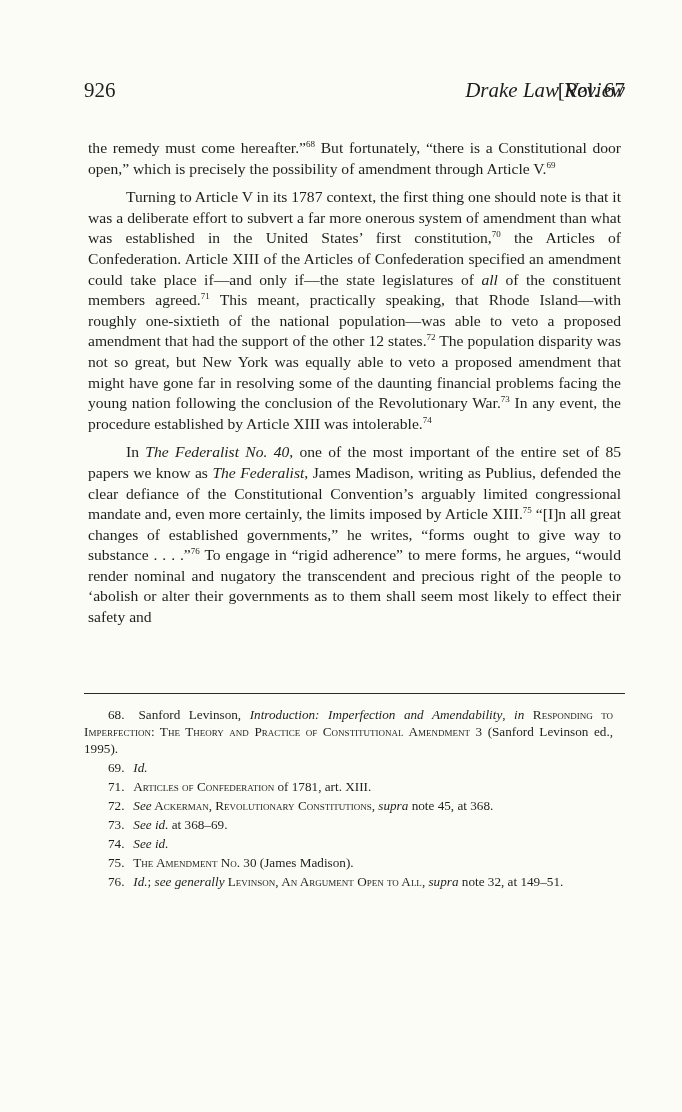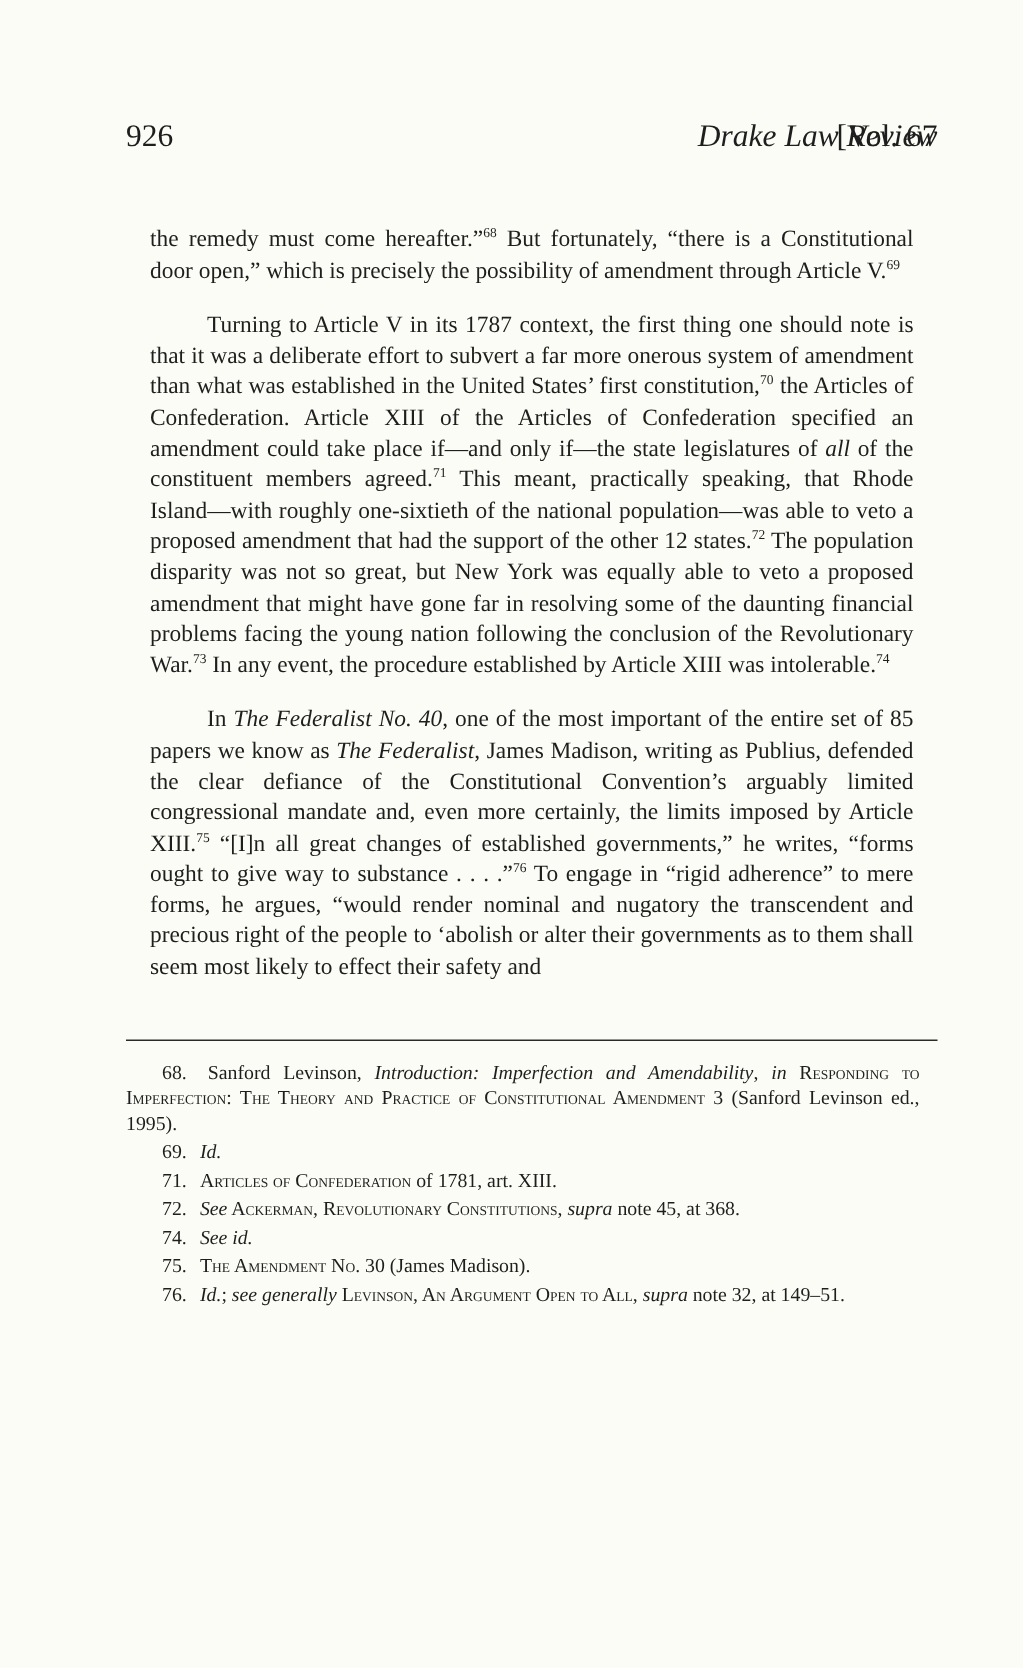--- a/index.html
+++ b/index.html
@@ -16,21 +16,21 @@
       font-size: 21px; line-height: 20px; height: 20px;
     }
     .running-head .pnum { position: absolute; left: 0; }
     .running-head .journal { position: absolute; left: 0; width: 100%; text-align: right; font-style: italic; }
     .running-head .vol { position: absolute; right: 0; }
     .body-text {
       position: absolute; top: 134px; left: 0; width: 541px;
       font-size: 15.6px; line-height: 20.6px;
       text-align: justify; hyphens: none;
     }
-    .body-text p { margin: 16px; }
+    .body-text p { margin: 4px; }
     .body-text p + p { margin-top: 8px; }
     .body-text p.indent { text-indent: 38px; }
     sup { font-size: 9px; line-height: 0; vertical-align: 6px; }
     .fn-rule {
       position: absolute; top: 693px; left: 0; width: 541px;
       border-top: 1.4px solid #2a2a2a; height: 0;
     }
     .footnotes {
       position: absolute; top: 706px; left: 0; width: 541px;
       font-size: 13.2px; line-height: 17px; text-align: justify;
@@ -59,17 +59,18 @@
     <p class="indent"><span>In </span><i>The Federalist No. 40</i><span>, one of the most important of the entire set of 85 papers we know as </span><i>The Federalist</i><span>, James Madison, writing as Publius, defended the clear defiance of the Constitutional Convention’s arguably limited congressional mandate and, even more certainly, the limits imposed by Article XIII.</span><sup>75</sup><span> “[I]n all great changes of established governments,” he writes, “forms ought to give way to substance . . . .”</span><sup>76</sup><span> To engage in “rigid adherence” to mere forms, he argues, “would render nominal and nugatory the transcendent and precious right of the people to ‘abolish or alter their governments as to them shall seem most likely to effect their safety and</span></p>
   </div>
 
   <div class="fn-rule"></div>
 
   <div class="footnotes" id="footnotes">
       <p class="fn"><span class="num">68.</span> <span>Sanford Levinson, </span><i>Introduction: Imperfection and Amendability</i><span>, </span><i>in</i><span class="sc"> Responding to Imperfection: The Theory and Practice of Constitutional Amendment</span><span> 3 (Sanford Levinson ed., 1995).</span></p>
       <p class="fn"><span class="num">69.</span> <i>Id.</i></p>
       <p class="fn"><span class="num">71.</span> <span class="sc">Articles of Confederation</span><span> of 1781, art. XIII.</span></p>
       <p class="fn"><span class="num">72.</span> <i>See</i><span class="sc"> Ackerman, Revolutionary Constitutions</span><span>, </span><i>supra</i><span> note 45, at 368.</span></p>
+      <p class="fn"><span class="num">73.</span> <i>See id.</i><span> at 368–69.</span></p>
       <p class="fn"><span class="num">74.</span> <i>See id.</i></p>
       <p class="fn"><span class="num">75.</span> <span class="sc">The Amendment No.</span><span> 30 (James Madison).</span></p>
       <p class="fn"><span class="num">76.</span> <i>Id.</i><span>; </span><i>see generally</i><span class="sc"> Levinson, An Argument Open to All</span><span>, </span><i>supra</i><span> note 32, at 149–51.</span></p>
     </div>
 </div>
 
 </body></html>

